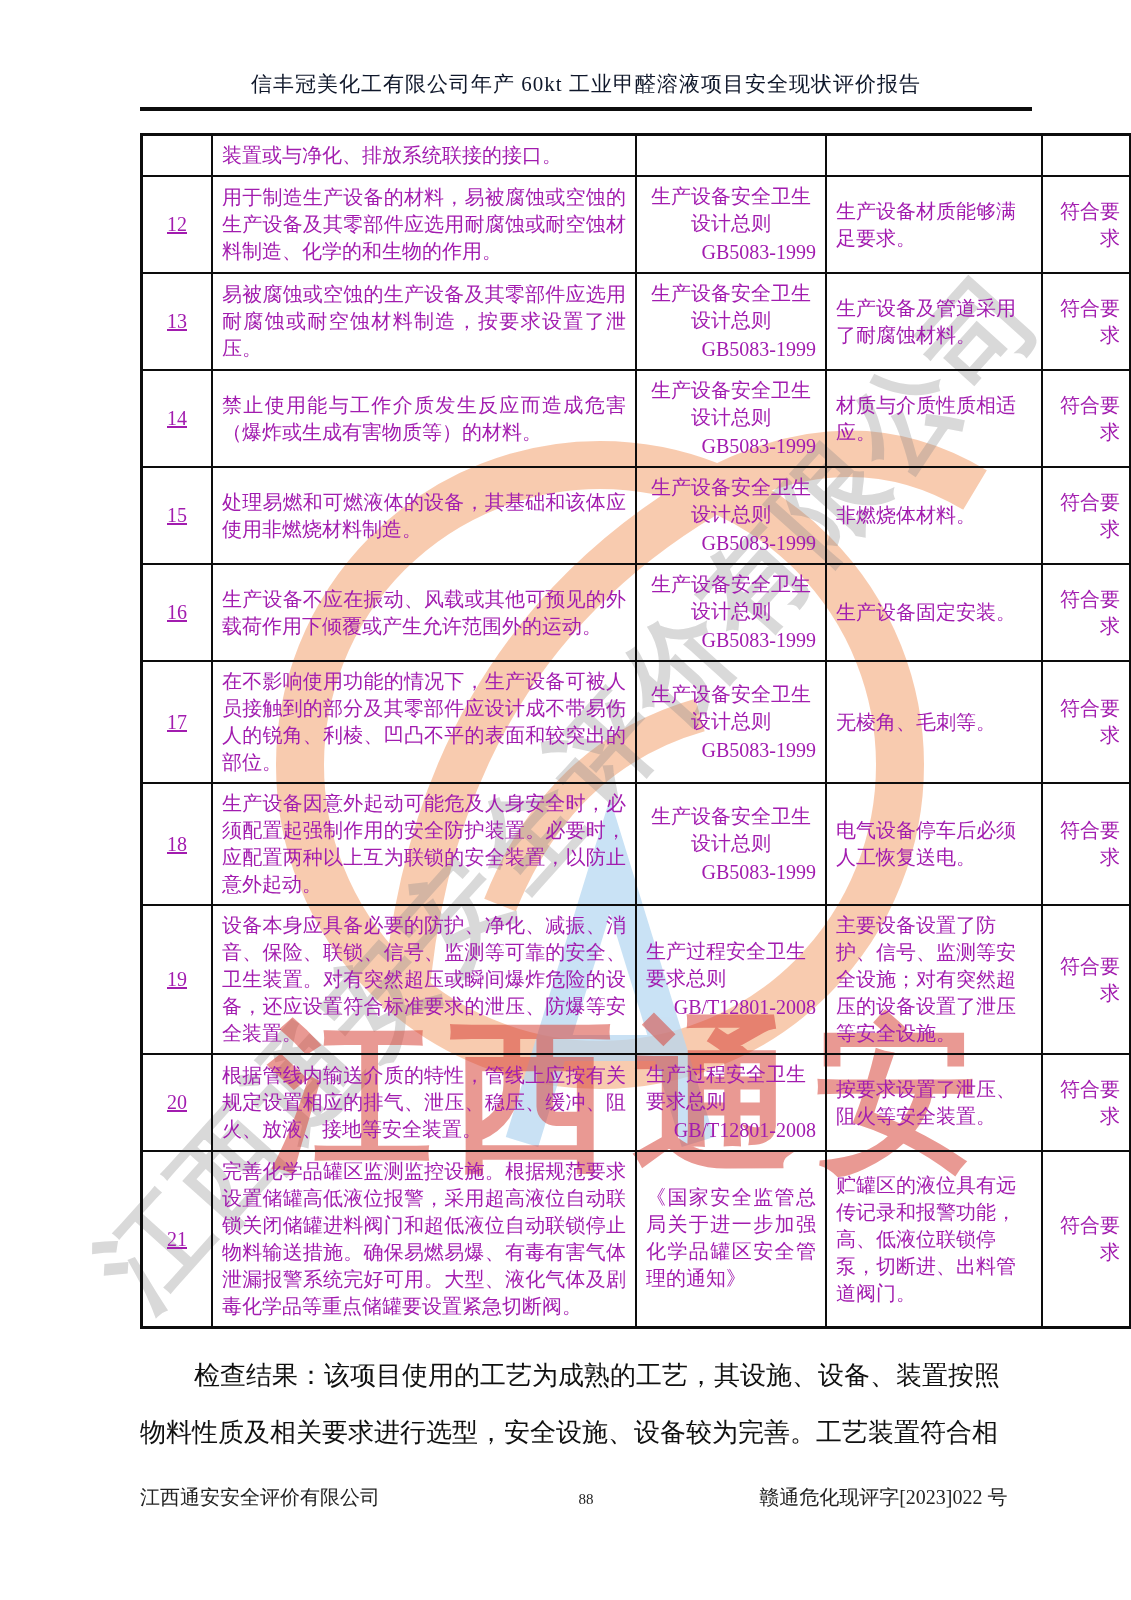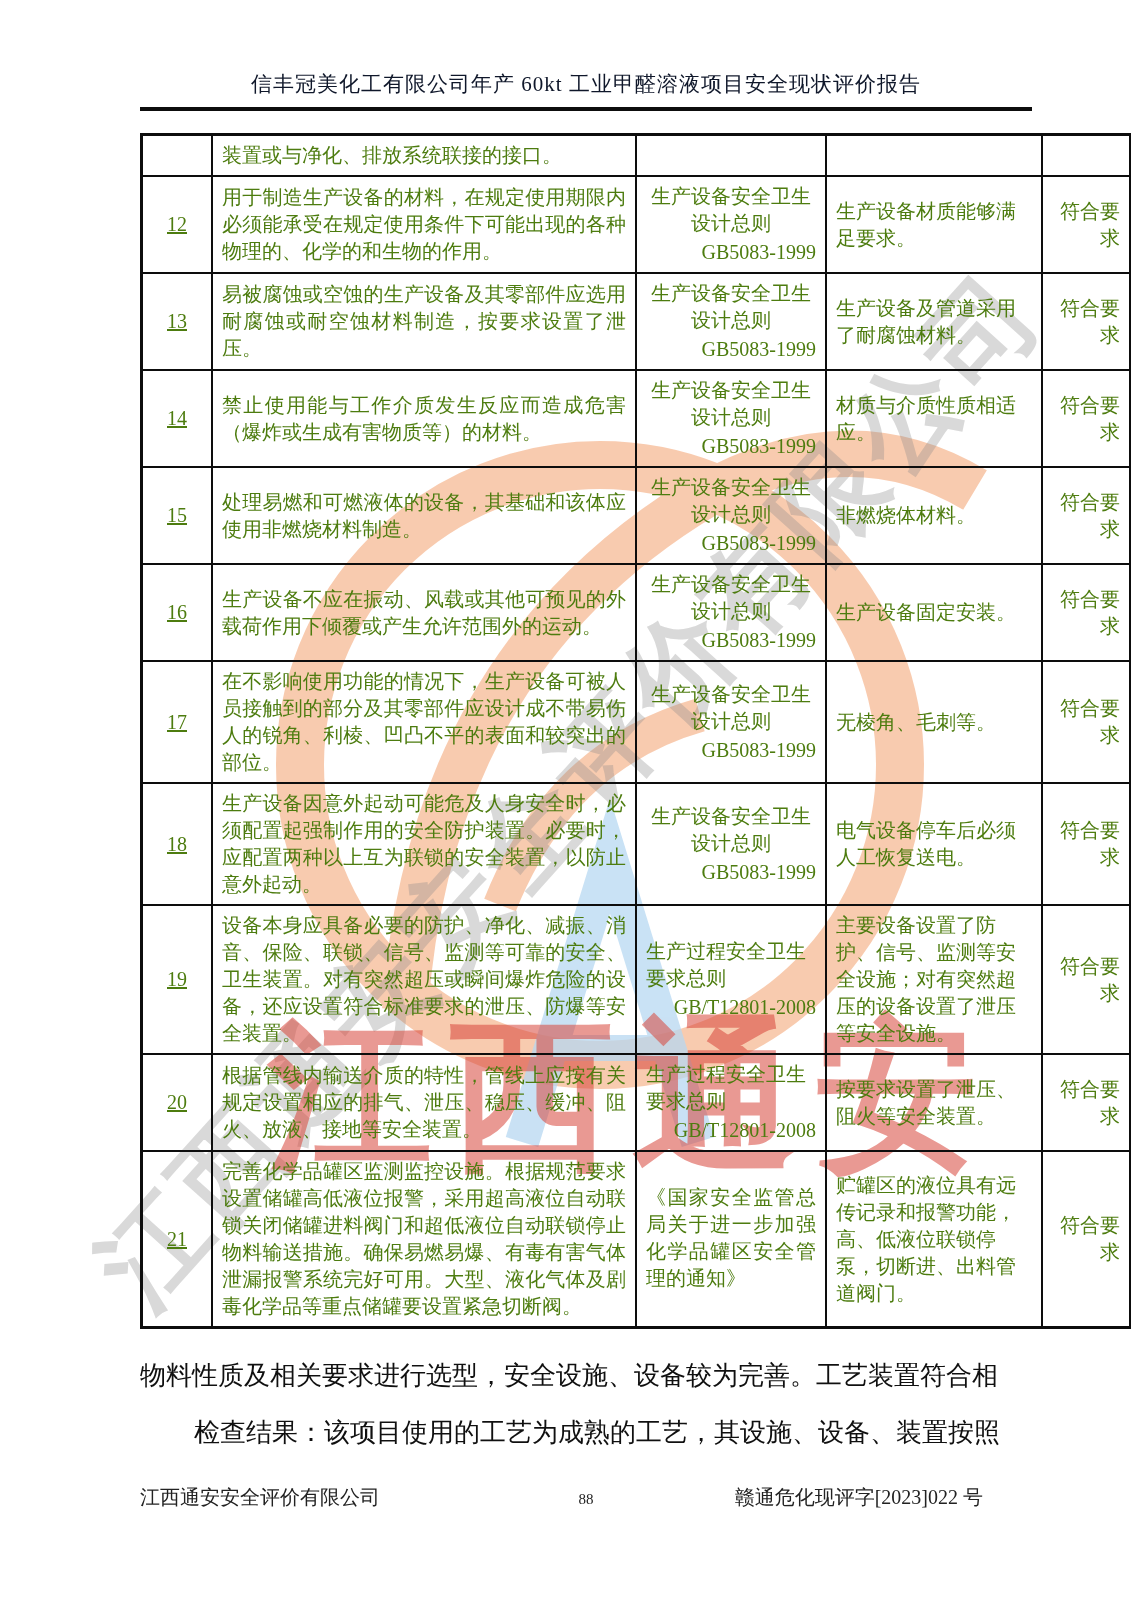--- a/index.html
+++ b/index.html
@@ -6,36 +6,36 @@
   body{background:#ffffff;font-family:"Liberation Serif","DejaVu Serif",serif;color:#111;}
   .page{position:relative;width:1131px;height:1600px;background:#fff;overflow:hidden;}
   .watermark-layer{position:absolute;inset:0;z-index:0;pointer-events:none;}
   .content{position:relative;z-index:1;}
 
   .header{width:892px;margin:0 0 0 140px;padding-top:70px;}
   .header-title{text-align:center;font-size:21px;letter-spacing:1px;color:#0f172a;}
   .header-rule{height:4px;background:#0d0d0d;margin-top:9px;}
 
   table.checklist{border-collapse:collapse;table-layout:fixed;margin:22px 0 0 140px;width:892px;border:3px solid #0d0d0d;background:transparent;}
-  table.checklist td{border:2px solid #0d0d0d;vertical-align:middle;font-size:20px;line-height:27px;padding:6px 9px;color:#4d7c0f;background:transparent;word-break:break-all;margin-left:32px;}
+  table.checklist td{border:2px solid #0d0d0d;vertical-align:middle;font-size:20px;line-height:27px;padding:6px 9px;color:#a21caf;background:transparent;word-break:break-all;margin-left:32px;}
   td.c-no{width:50px;text-align:center;padding:6px 2px;text-decoration:underline;}
   td.c-req{width:404px;text-align:justify;}
   td.c-std{width:170px;text-align:center;padding:6px 7px;}
   td.c-eval{width:196px;text-align:left;}
   td.c-concl{width:68px;text-align:right;padding:6px 4px;line-height:30px;}
   .std-code{margin-top:2px;text-align:right;}
 
   .result-para{width:870px;margin:18px 0 0 140px;font-size:26px;color:#101010;}
   .result-line{line-height:57px;white-space:nowrap;}
   .result-line.first{padding-left:54px;}
 
   .footer{position:absolute;left:140px;width:892px;top:1484px;font-size:20px;color:#222;display:flex;align-items:baseline;}
   .footer .f-left{flex:1;text-align:left;}
   .footer .f-center{flex:1;text-align:center;font-size:15px;}
-  .footer .f-right{flex:1;text-align:left;}
+  .footer .f-right{flex:1;text-align:center;}
 </style>
 </head>
 <body>
 
 <div class="page">
 
   <div class="watermark-layer">
     <svg width="1131" height="1600" viewBox="0 0 1131 1600" xmlns="http://www.w3.org/2000/svg">
       <g opacity="0.5">
         <circle cx="600" cy="765" r="300" fill="none" stroke="#f29861" stroke-width="48"></circle>
@@ -65,21 +65,21 @@
     <td class="c-req">装置或与净化、排放系统联接的接口。</td>
     <td class="c-std" style="text-align: center;">
       <div></div>
       <div class="std-code"></div>
     </td>
     <td class="c-eval"></td>
     <td class="c-concl"></td>
   </tr>
           <tr>
     <td class="c-no">12</td>
-    <td class="c-req">用于制造生产设备的材料，在规定使用期限内必须能承受在规定使用条件下可能出现的各种物理的、化学的和生物的作用。</td>
+    <td class="c-req">用于制造生产设备的材料，易被腐蚀或空蚀的生产设备及其零部件应选用耐腐蚀或耐空蚀材料制造、化学的和生物的作用。</td>
     <td class="c-std" style="text-align: center;">
       <div>生产设备安全卫生设计总则</div>
       <div class="std-code">GB5083-1999</div>
     </td>
     <td class="c-eval">生产设备材质能够满足要求。</td>
     <td class="c-concl">符合要求</td>
   </tr>
           <tr>
     <td class="c-no">13</td>
     <td class="c-req">易被腐蚀或空蚀的生产设备及其零部件应选用耐腐蚀或耐空蚀材料制造，按要求设置了泄压。</td>
@@ -167,22 +167,22 @@
       <div>《国家安全监管总局关于进一步加强化学品罐区安全管理的通知》</div>
       <div class="std-code"></div>
     </td>
     <td class="c-eval">贮罐区的液位具有远传记录和报警功能，高、低液位联锁停泵，切断进、出料管道阀门。</td>
     <td class="c-concl">符合要求</td>
   </tr>
         </tbody>
     </table>
 
     <div class="result-para">
+      <div class="result-line first">检查结果：该项目使用的工艺为成熟的工艺，其设施、设备、装置按照</div>
       <div class="result-line">物料性质及相关要求进行选型，安全设施、设备较为完善。工艺装置符合相</div>
-      <div class="result-line first">检查结果：该项目使用的工艺为成熟的工艺，其设施、设备、装置按照</div>
     </div>
   </div>
 
   <div class="footer">
     <span class="f-left">江西通安安全评价有限公司</span>
     <span class="f-center">88</span>
     <span class="f-right">赣通危化现评字[2023]022 号</span>
   </div>
 </div>
 

